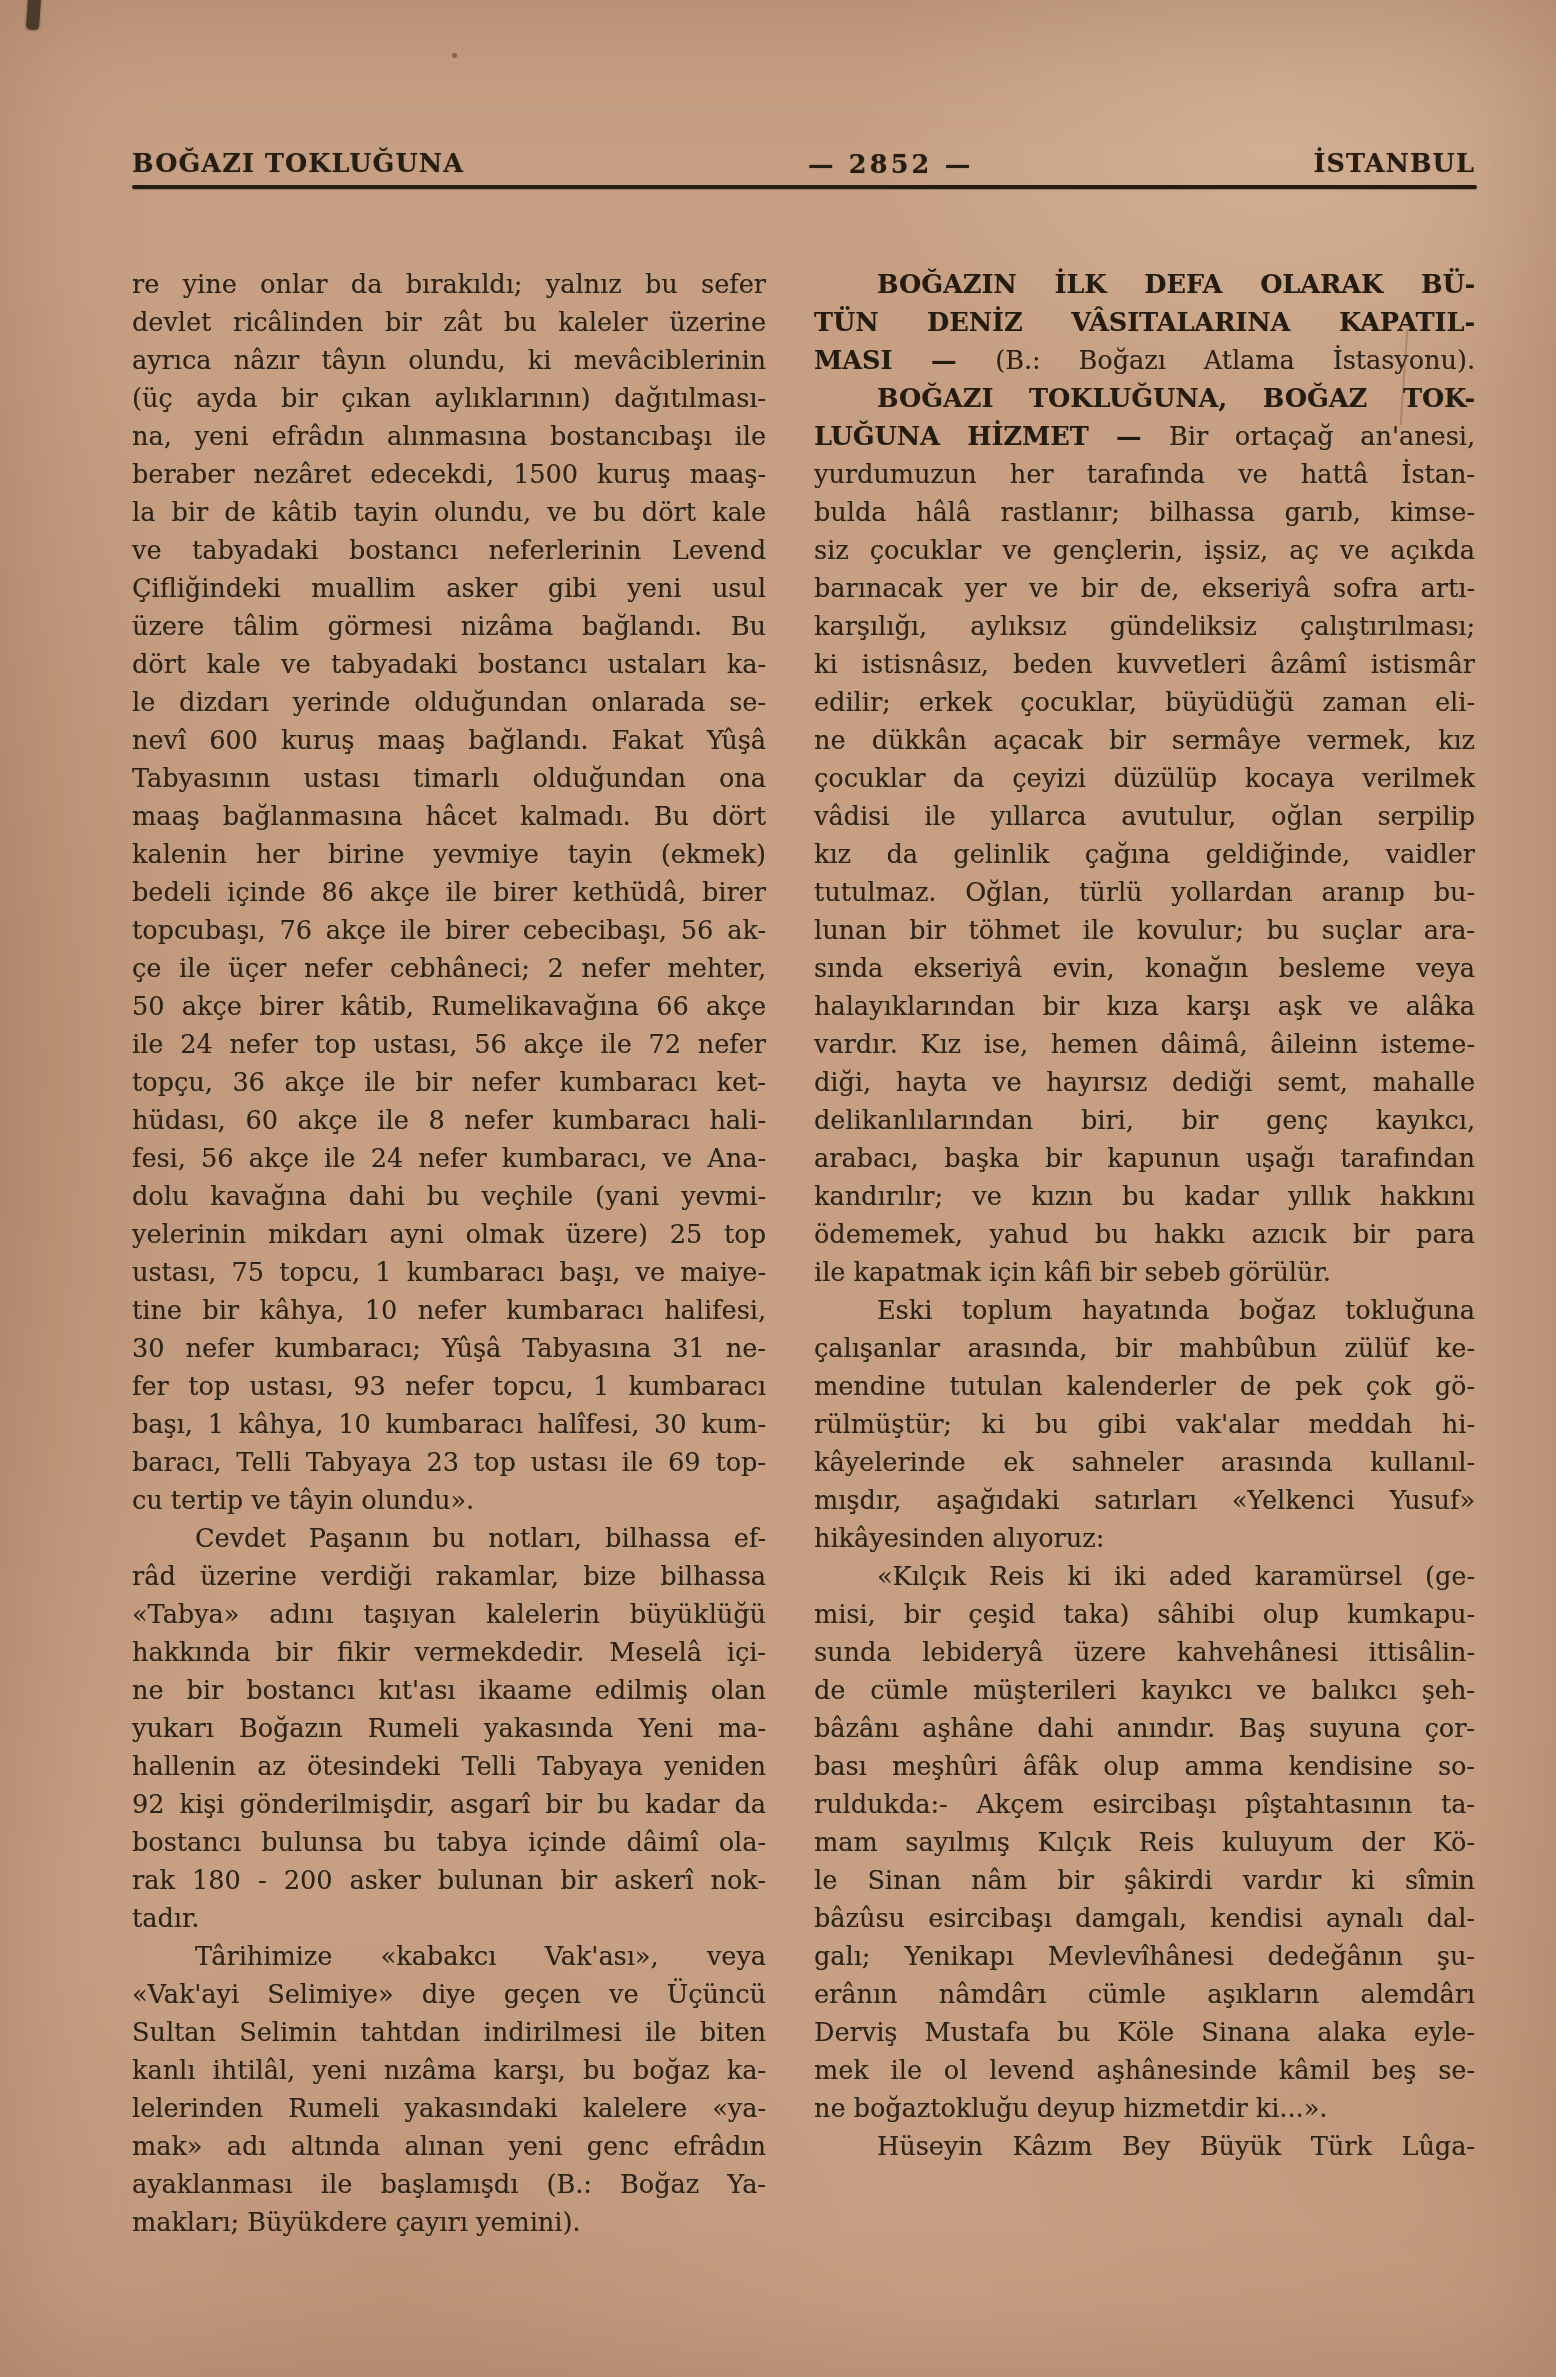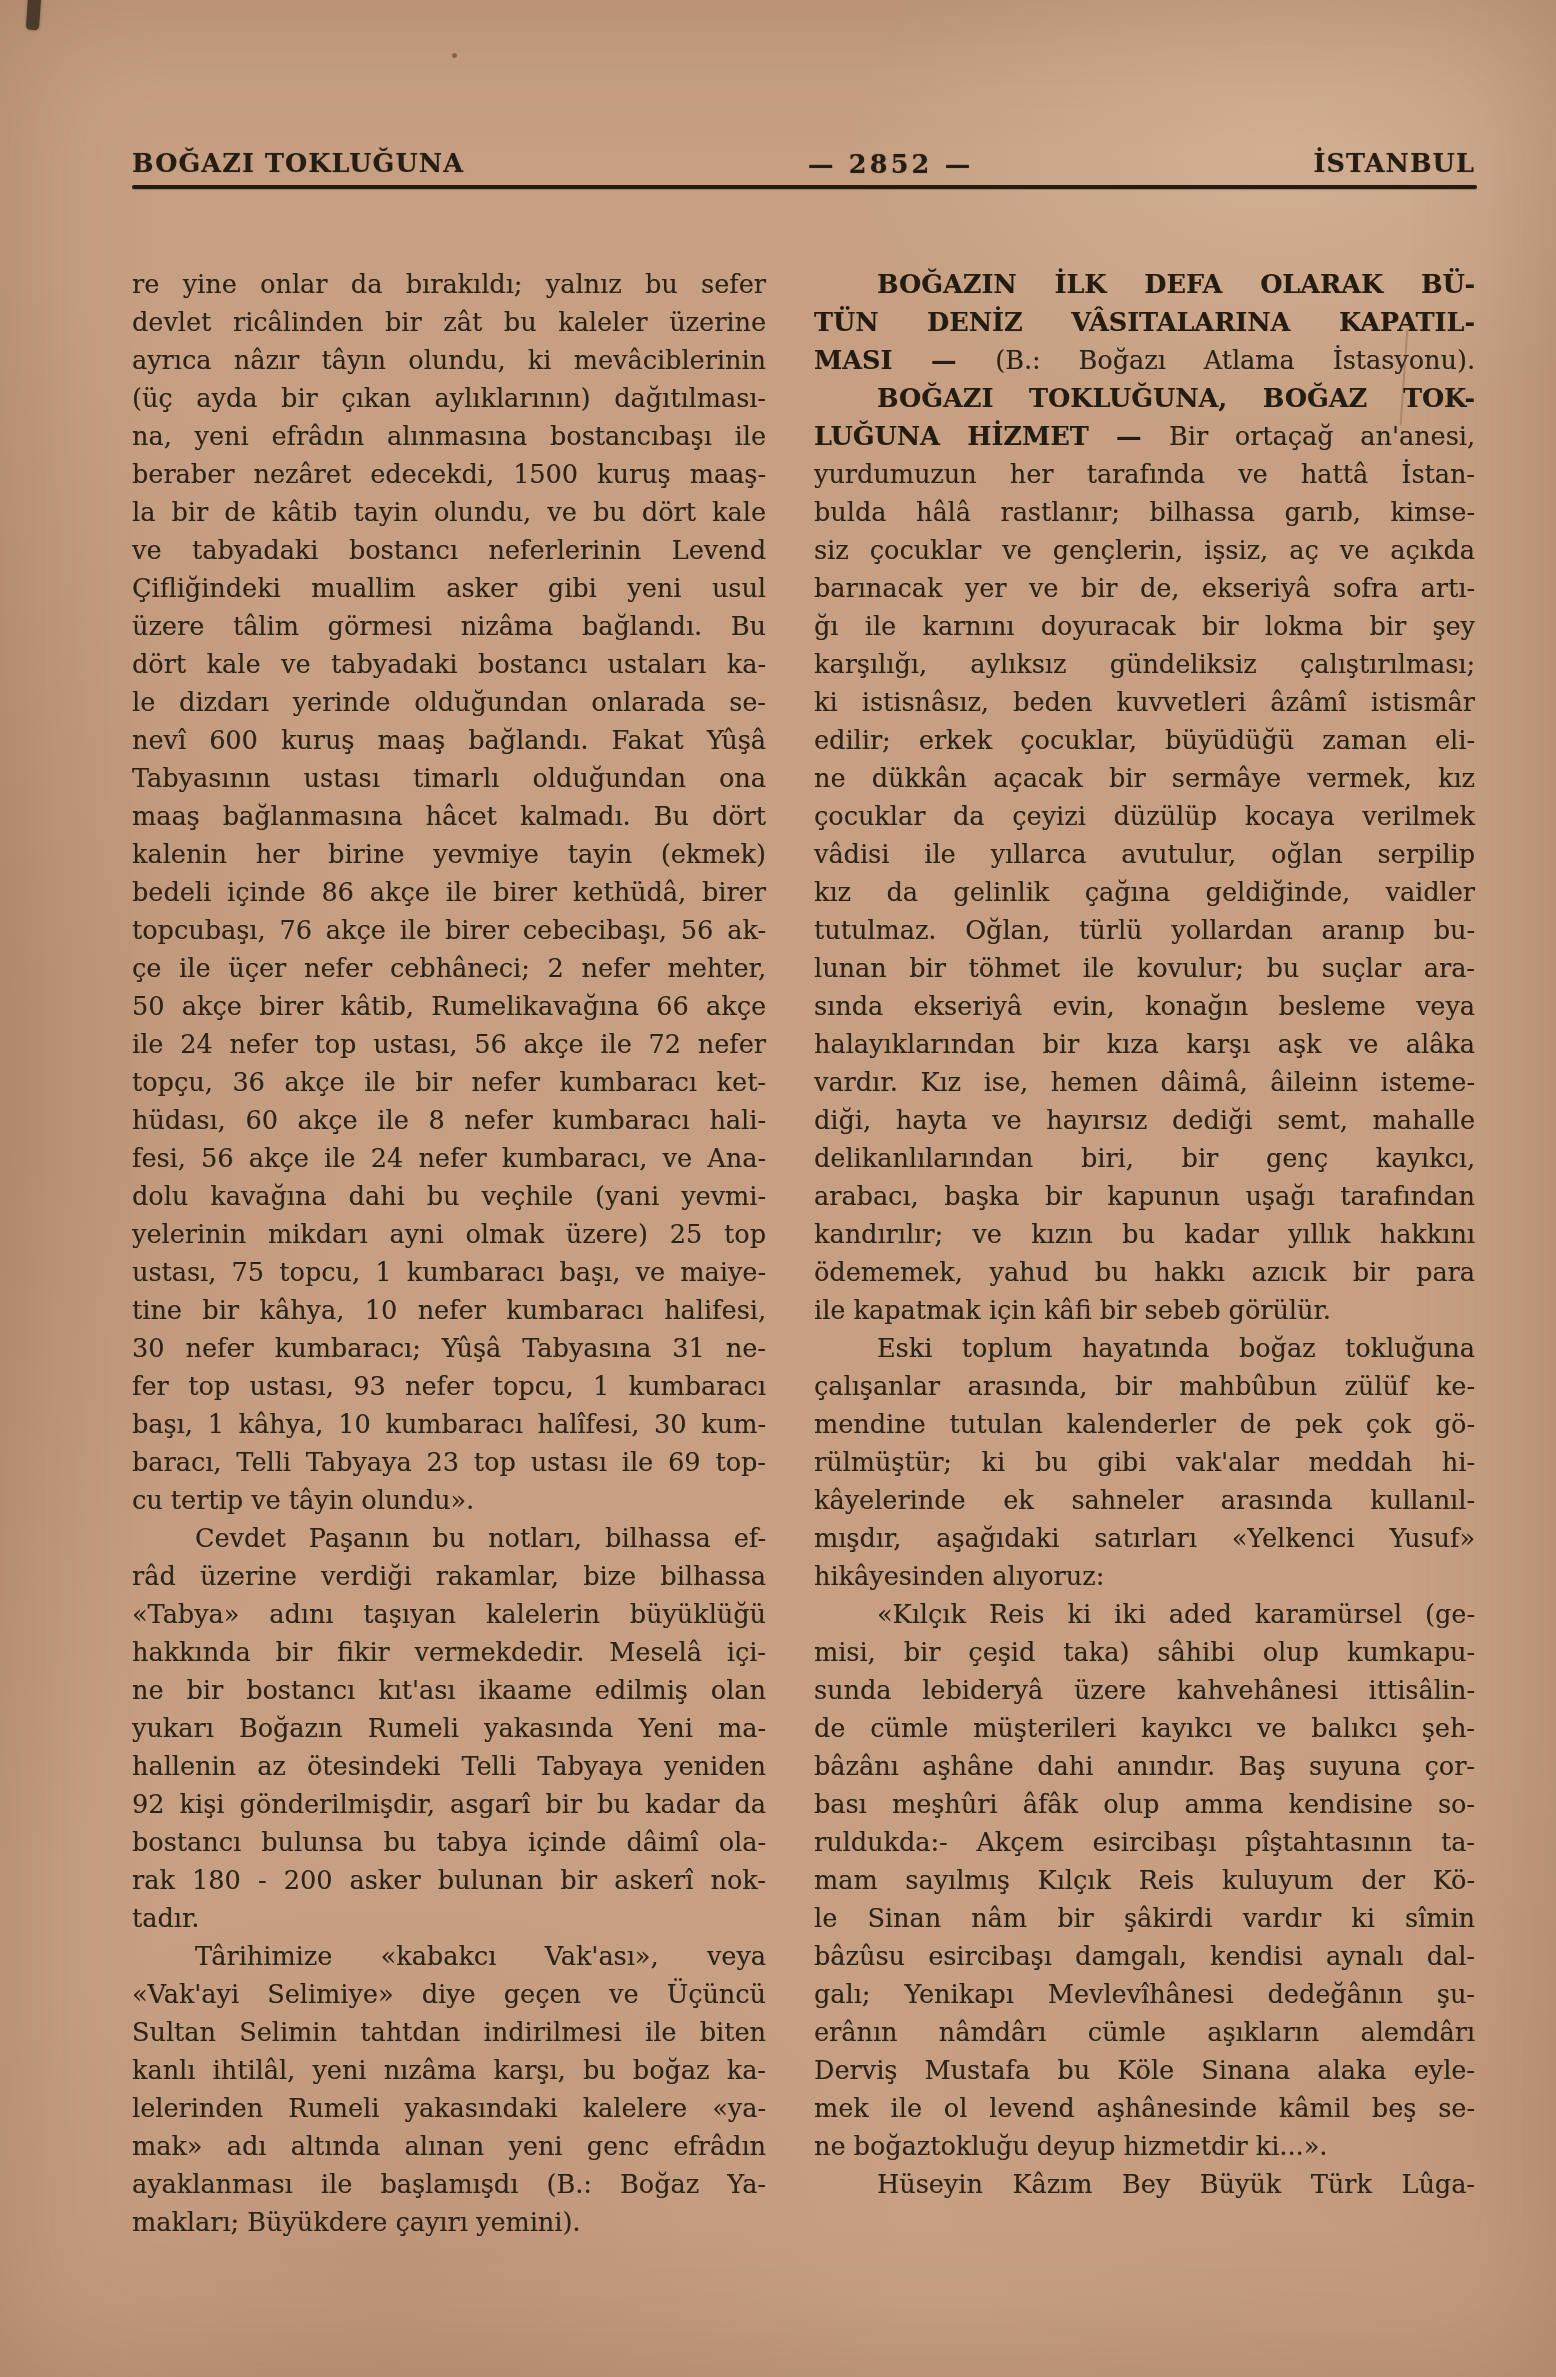--- a/index.html
+++ b/index.html
@@ -144,21 +144,20 @@
   <div class="col col-right">
       <div class="line indent"><span class="bold">BOĞAZIN İLK DEFA OLARAK BÜ-</span></div>
       <div class="line"><span class="bold">TÜN DENİZ VÂSITALARINA KAPATIL-</span></div>
       <div class="line"><span class="bold">MASI — </span><span>(B.: Boğazı Atlama İstasyonu).</span></div>
       <div class="line indent"><span class="bold">BOĞAZI TOKLUĞUNA, BOĞAZ TOK-</span></div>
       <div class="line"><span class="bold">LUĞUNA HİZMET — </span><span>Bir ortaçağ an'anesi,</span></div>
       <div class="line"><span>yurdumuzun her tarafında ve  hattâ İstan-</span></div>
       <div class="line"><span>bulda hâlâ rastlanır; bilhassa garıb, kimse-</span></div>
       <div class="line"><span>siz çocuklar ve gençlerin, işsiz, aç ve açıkda</span></div>
       <div class="line"><span>barınacak yer ve bir de, ekseriyâ sofra artı-</span></div>
-      <div class="line"><span>ğı ile karnını doyuracak bir lokma bir  şey</span></div>
       <div class="line"><span>karşılığı, aylıksız gündeliksiz çalıştırılması;</span></div>
       <div class="line"><span>ki istisnâsız, beden kuvvetleri âzâmî istismâr</span></div>
       <div class="line"><span>edilir; erkek çocuklar, büyüdüğü zaman eli-</span></div>
       <div class="line"><span>ne dükkân açacak bir sermâye vermek, kız</span></div>
       <div class="line"><span>çocuklar da çeyizi düzülüp kocaya  verilmek</span></div>
       <div class="line"><span>vâdisi ile yıllarca avutulur, oğlan   serpilip</span></div>
       <div class="line"><span>kız da gelinlik çağına geldiğinde,   vaidler</span></div>
       <div class="line"><span>tutulmaz. Oğlan, türlü yollardan aranıp bu-</span></div>
       <div class="line"><span>lunan bir töhmet ile kovulur; bu suçlar ara-</span></div>
       <div class="line"><span>sında ekseriyâ evin, konağın  besleme veya</span></div>

